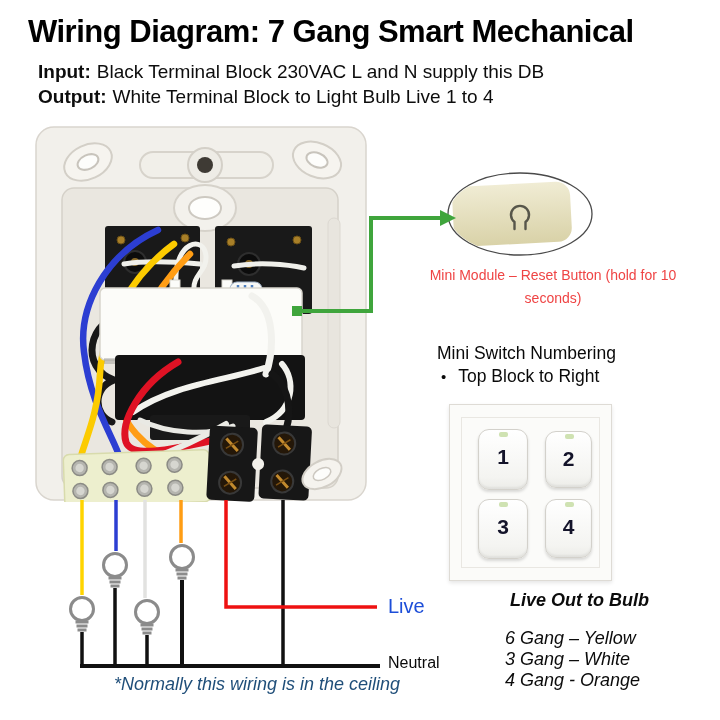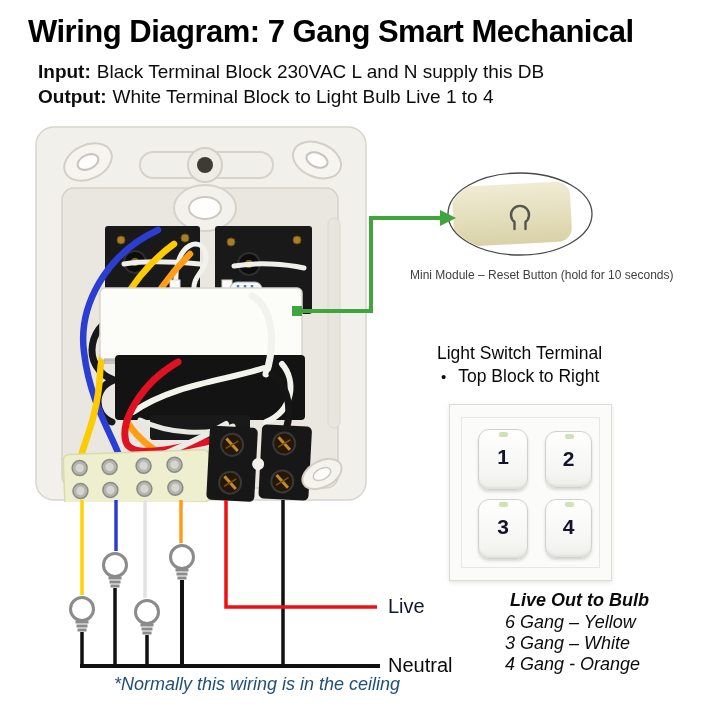--- a/index.html
+++ b/index.html
@@ -6,47 +6,47 @@
   body{
     width:720px;height:720px;position:relative;background:#ffffff;
     font-family:"Liberation Sans", sans-serif;color:#111;overflow:hidden;
   }
   .abs{position:absolute;}
   #title{left:28px;top:14px;font-size:31px;font-weight:bold;color:#000;letter-spacing:-0.5px;white-space:nowrap;}
   .io-line{left:38px;font-size:19px;color:#0d0d0d;white-space:nowrap;}
   #input-line{top:61px;}
   #output-line{top:86px;}
   .io-label{font-weight:bold;margin-right:6px;}
-  #callout-text{left:410px;top:264px;width:286px;font-size:12px;line-height:23px;color:#404040;}
+  #callout-text{left:410px;top:264px;width:286px;font-size:14px;line-height:23px;color:#ef4444;text-align:center;}
   #numbering-heading{left:437px;top:343px;font-size:17.5px;color:#090909;}
   #numbering-bullet{left:441px;top:366px;font-size:17.5px;color:#090909;}
   #numbering-bullet .glyph{margin-right:12px;font-size:15px;}
   
   #switch-plate{left:449px;top:404px;width:161px;height:175px;background:#fbfbf9;
     border:1px solid #dedbd5;box-shadow:0 2px 4px rgba(0,0,0,0.10);}
   #switch-plate .inner-line{position:absolute;left:11px;top:12px;right:11px;bottom:12px;border:1px solid #e9e7e2;}
   .gang-btn{position:absolute;border-radius:11px;border:1px solid #d3d1cb;
     background:linear-gradient(180deg,#ffffff 0%,#f4f4f1 80%,#ececе8 100%);
     background:linear-gradient(180deg,#ffffff 0%,#f4f4f1 80%,#ecece8 100%);
     box-shadow:0 2px 3px rgba(0,0,0,0.14), inset 0 -2px 2px rgba(0,0,0,0.05);
     text-align:center;font-weight:bold;font-size:21px;color:#14142a;}
   .gang-btn .led{position:absolute;left:50%;top:2px;width:9px;height:5px;margin-left:-4px;
     background:#cfe2b2;border-radius:2px;}
   .gang-btn .num{display:block;margin-top:15px;}
   #btn-1{left:28px;top:24px;width:48px;height:59px;}
   #btn-2{left:95px;top:26px;width:45px;height:55px;}
   #btn-3{left:28px;top:94px;width:48px;height:58px;}
   #btn-4{left:95px;top:94px;width:45px;height:57px;}
   
-  #live-label{left:388px;top:595px;font-size:20px;color:#0f172a;}
-  #neutral-label{left:388px;top:654px;font-size:20px;color:#0a0a0a;}
+  #live-label{left:388px;top:595px;font-size:20px;color:#1d4ed8;}
+  #neutral-label{left:388px;top:654px;font-size:16px;color:#0a0a0a;}
   #footnote{left:70px;top:674px;width:330px;text-align:right;font-size:18px;font-style:italic;color:#1f4e79;}
   
   #legend{left:505px;top:590px;font-size:18px;font-style:italic;color:#0b0b0b;line-height:21px;}
-  #legend-heading{font-weight:bold;margin-left:5px;margin-bottom:1px;}
+  #legend-heading{font-weight:bold;margin-left:5px;margin-bottom:17px;}
   svg{display:block;}
   .noptr{pointer-events:none;}
 </style>
 </head>
 <body>
 
 <div id="title" class="abs">Wiring Diagram: 7 Gang Smart Mechanical</div>
 <div id="input-line" class="abs io-line">
   <span class="io-label">Input:</span><span>Black Terminal Block 230VAC L and N supply this DB</span>
 </div>
@@ -177,21 +177,21 @@
   </defs>
   <ellipse cx="75" cy="43" rx="72" ry="41" fill="#ffffff" stroke="#4a4a4a" stroke-width="1.3"></ellipse>
   <g clip-path="url(#ellclip)">
     <rect x="8" y="13" width="118" height="60" rx="14" fill="url(#beige)" transform="rotate(-3 70 43)"></rect>
   </g>
   <path d="M 69.5 58 V 51 A 9 9 0 1 1 80.5 51 V 58" fill="none" stroke="#57564a" stroke-width="2.4" stroke-linecap="round"></path>
 </svg>
 
 <div id="callout-text" class="abs">Mini Module – Reset Button (hold for 10 seconds)</div>
 
-<div id="numbering-heading" class="abs">Light Switch Terminal</div>
+<div id="numbering-heading" class="abs">Mini Switch Numbering</div>
 <div id="numbering-bullet" class="abs">
   <span class="glyph">•</span><span>Top Block to Right</span>
 </div>
 
 <div id="switch-plate" class="abs">
   <div class="inner-line"></div>
   <div id="btn-1" class="gang-btn">
     <span class="led"></span>
     <span class="num">1</span>
   </div>

